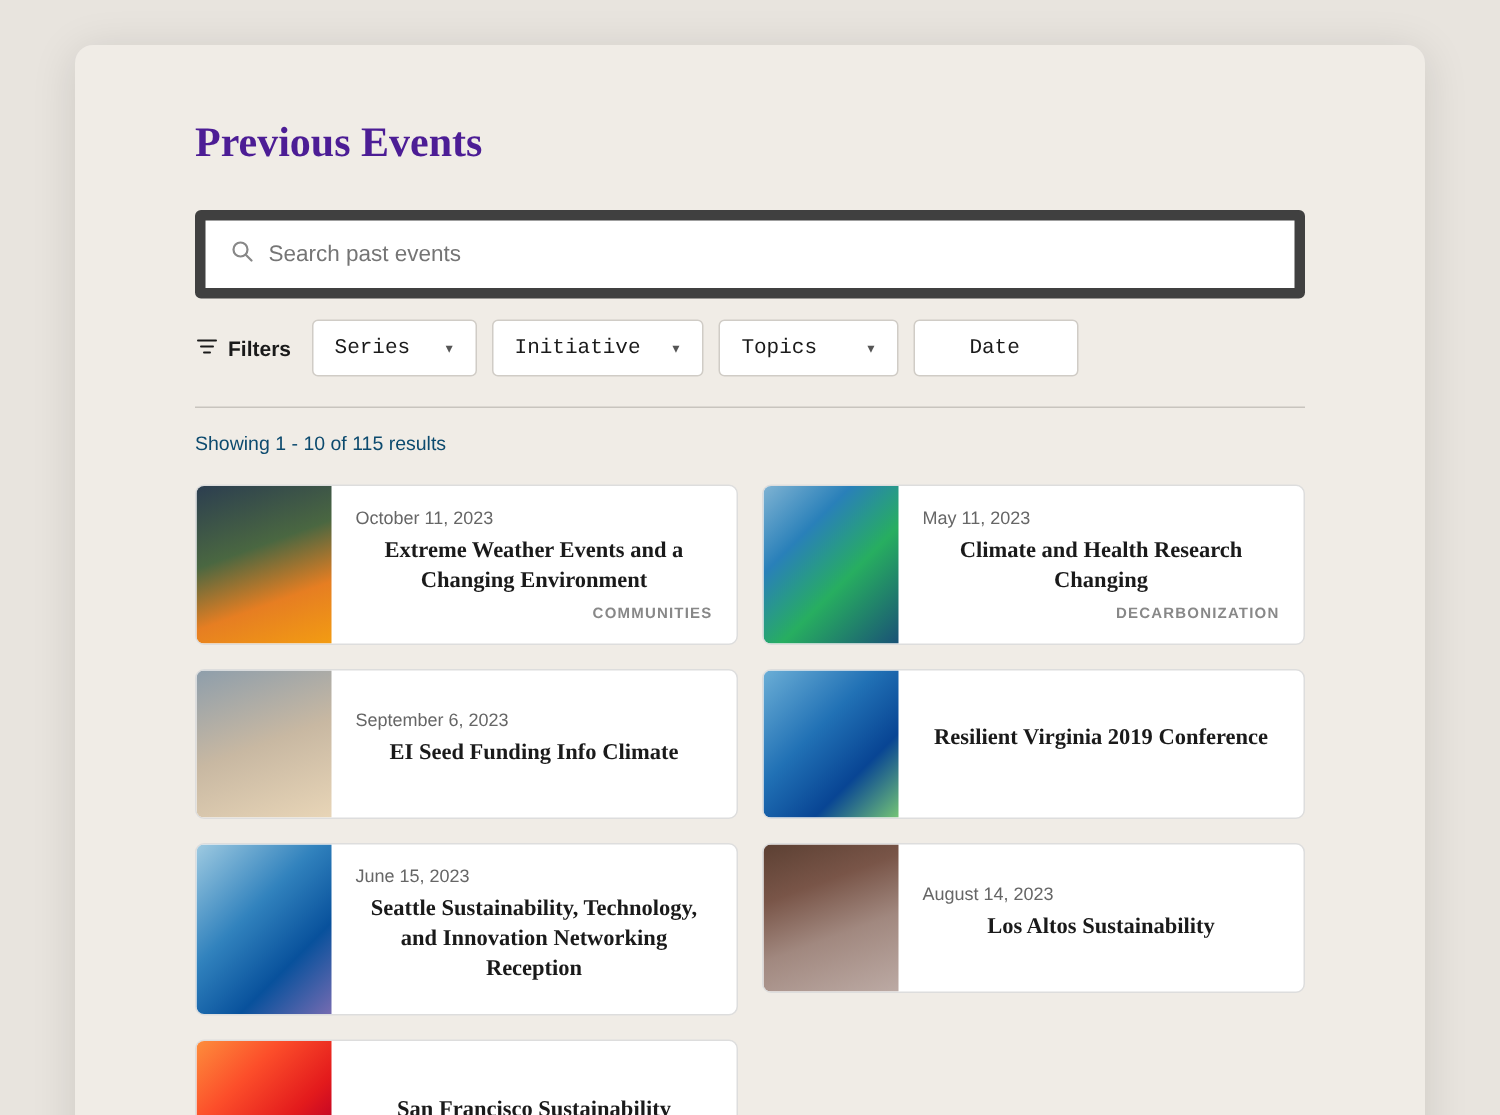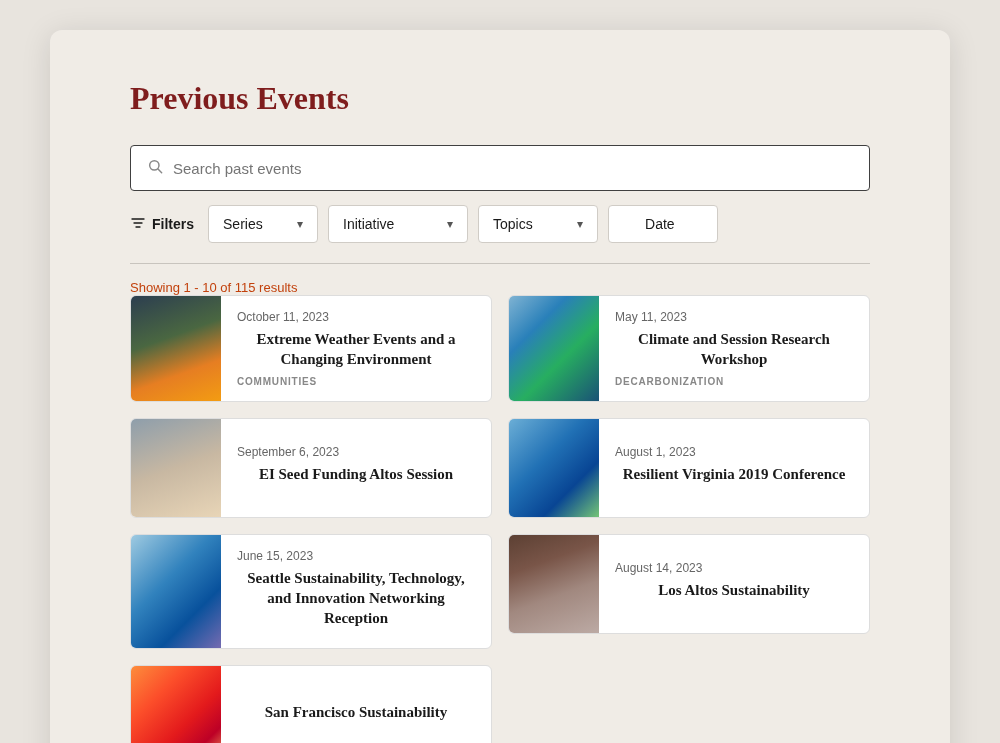--- a/index.html
+++ b/index.html
@@ -17,32 +17,32 @@
     .page-container {
       background: #f0ece6;
       border-radius: 12px;
       width: 900px;
       min-height: 680px;
       padding: 50px 80px 40px 80px;
       box-shadow: 0 4px 30px rgba(0,0,0,0.12);
     }
 
     .page-title {
-      font-size: 32px;
+      font-size: 28px;
       font-weight: 700;
-      color: #7f1d1d;
+      color: #4c1d95;
       margin-bottom: 28px;
       font-family: Georgia, serif;
     }
 
     .search-bar {
       display: flex;
       align-items: center;
       background: #fff;
-      border: 1px solid #404040;
+      border: 7px solid #404040;
       border-radius: 4px;
       padding: 12px 16px;
       margin-bottom: 14px;
       width: 100%;
     }
 
     .search-icon-wrap {
       margin-right: 10px;
       color: #888;
       font-size: 16px;
@@ -81,21 +81,21 @@
       display: flex;
       align-items: center;
       justify-content: space-between;
       background: #fff;
       border: 1px solid #d0ccc6;
       border-radius: 4px;
       padding: 10px 14px;
       font-size: 14px;
       color: #1a1a1a;
       cursor: pointer;
-      font-family: Liberation Sans, sans-serif;
+      font-family: Liberation Mono, monospace;
       min-width: 100px;
       gap: 20px;
     }
 
     .filter-dropdown.series { min-width: 110px; }
     .filter-dropdown.initiative { min-width: 140px; }
     .filter-dropdown.topics { min-width: 120px; }
     .filter-dropdown.date { min-width: 110px; padding-left: 36px; }
 
     .chevron {
@@ -104,21 +104,22 @@
     }
 
     .divider {
       border: none;
       border-top: 1px solid #c8c4be;
       margin-bottom: 16px;
     }
 
     .results-count {
       font-size: 13px;
-      color: #c2410c;
+      color: #0c4a6e;
+      margin-bottom: 20px;
       font-family: Arial, sans-serif;
     }
 
     .events-grid {
       display: grid;
       grid-template-columns: 1fr 1fr;
       gap: 16px;
     }
 
     .event-card {
@@ -191,20 +192,21 @@
       text-align: center;
     }
 
     .event-tag {
       font-size: 10px;
       color: #888;
       letter-spacing: 0.08em;
       text-transform: uppercase;
       font-family: Arial, sans-serif;
       font-weight: 600;
+      text-align: right;
     }
   </style>
 </head>
 <body>
 
 <div class="page-container">
 
   <h1 class="page-title">Previous Events</h1>
 
   <div class="search-bar">
@@ -259,35 +261,34 @@
         <div class="event-content">
           <div class="event-date">October 11, 2023</div>
           <div class="event-title">Extreme Weather Events and a Changing Environment</div>
           <div class="event-tag">COMMUNITIES</div>
         </div>
       </div>
       <div class="event-card">
         <div class="event-img-placeholder event-img-2"></div>
         <div class="event-content">
           <div class="event-date">May 11, 2023</div>
-          <div class="event-title">Climate and Session Research Workshop</div>
+          <div class="event-title">Climate and Health Research Changing</div>
           <div class="event-tag">DECARBONIZATION</div>
         </div>
       </div>
       <div class="event-card">
         <div class="event-img-placeholder event-img-3"></div>
         <div class="event-content">
           <div class="event-date">September 6, 2023</div>
-          <div class="event-title">EI Seed Funding Altos Session</div>
+          <div class="event-title">EI Seed Funding Info Climate</div>
         </div>
       </div>
       <div class="event-card">
         <div class="event-img-placeholder event-img-5"></div>
         <div class="event-content">
-          <div class="event-date">August 1, 2023</div>
           <div class="event-title">Resilient Virginia 2019 Conference</div>
         </div>
       </div>
       <div class="event-card">
         <div class="event-img-placeholder event-img-6"></div>
         <div class="event-content">
           <div class="event-date">June 15, 2023</div>
           <div class="event-title">Seattle Sustainability, Technology, and Innovation Networking Reception</div>
         </div>
       </div>

